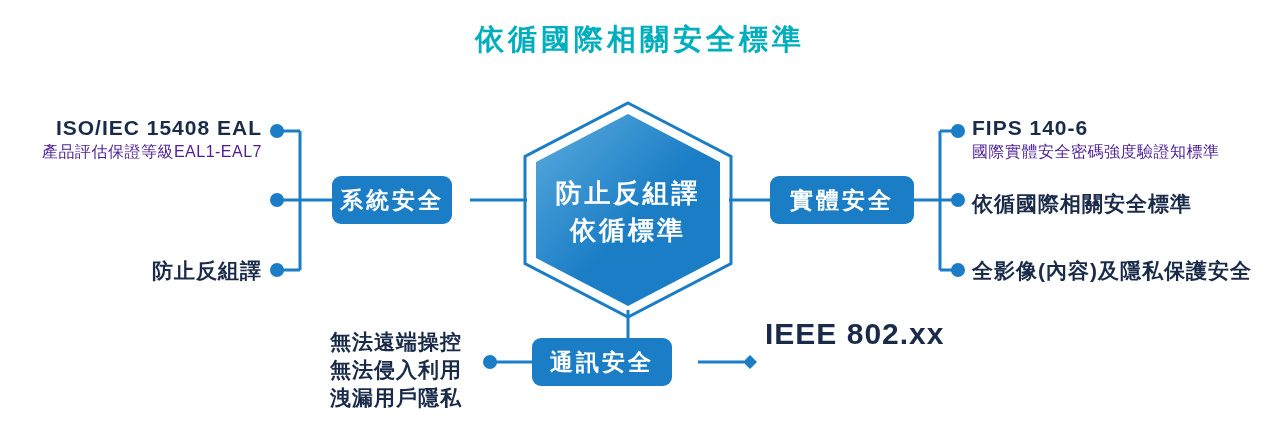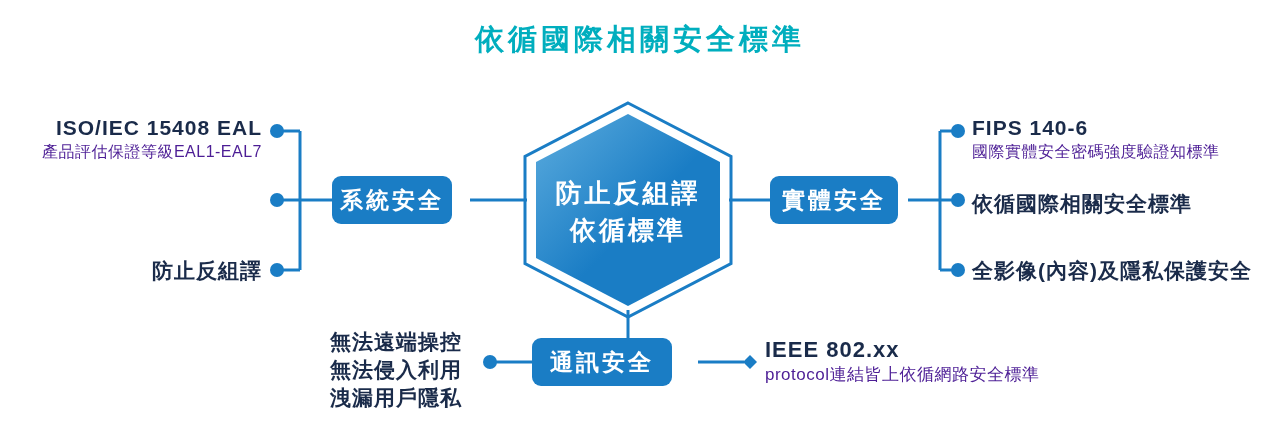--- a/index.html
+++ b/index.html
@@ -15,21 +15,21 @@
   .item-title{font-size:21px;font-weight:bold;color:#1A2B4A;letter-spacing:1px;line-height:27px;}
   .item-sub{font-size:16px;font-weight:normal;color:#4c1d95;letter-spacing:0.5px;line-height:21px;}
   .multiline{white-space:pre-line;}
   .right-align{text-align:right;}
   .node-box{
     position:absolute;background:#1A7DC5;border-radius:9px;
     display:flex;align-items:center;justify-content:center;
     color:#ffffff;font-size:23px;font-weight:bold;letter-spacing:3px;
   }
   #box-system{left:332px;top:176px;width:120px;height:48px;}
-  #box-physical{left:770px;top:176px;width:128px;height:48px;}
+  #box-physical{left:770px;top:176px;width:144px;height:48px;}
   #box-comm{left:532px;top:338px;width:140px;height:48px;text-align:center;}
   .hex-text{
     left:528px;width:200px;text-align:center;color:#ffffff;
     font-size:26px;font-weight:bold;letter-spacing:3px;
   }
   #hex-line1{top:176px;}
   #hex-line2{top:213px;}
   #svg-layer{left:0;top:0;}
 </style>
 </head>
@@ -111,16 +111,15 @@
 
   <div class="abs item-title" style="left:972px;top:114px;">FIPS 140-6</div>
   <div class="abs item-sub" style="left:972px;top:141px;">國際實體安全密碼強度驗證知標準</div>
   <div class="abs item-title" style="left:972px;top:190px;">依循國際相關安全標準</div>
   <div class="abs item-title right-align multiline" style="right:818px;top:328px;line-height:28px;">無法遠端操控
 無法侵入利用
 洩漏用戶隱私</div>
 
   <div class="abs item-title" style="left:972px;top:257px;">全影像(內容)及隱私保護安全</div>
 
-  <div class="abs item-title" style="left:765px;top:336px;font-size:22px;">IEEE 802.xx</div>
-  <div class="abs item-sub" style="left:765px;top:364px;font-size:17px;">protocol連結皆上依循網路安全標準</div>
+  <div class="abs item-title" style="left:765px;top:320px;font-size:30px;">IEEE 802.xx</div>
 
 </div>
 
 </body></html>

